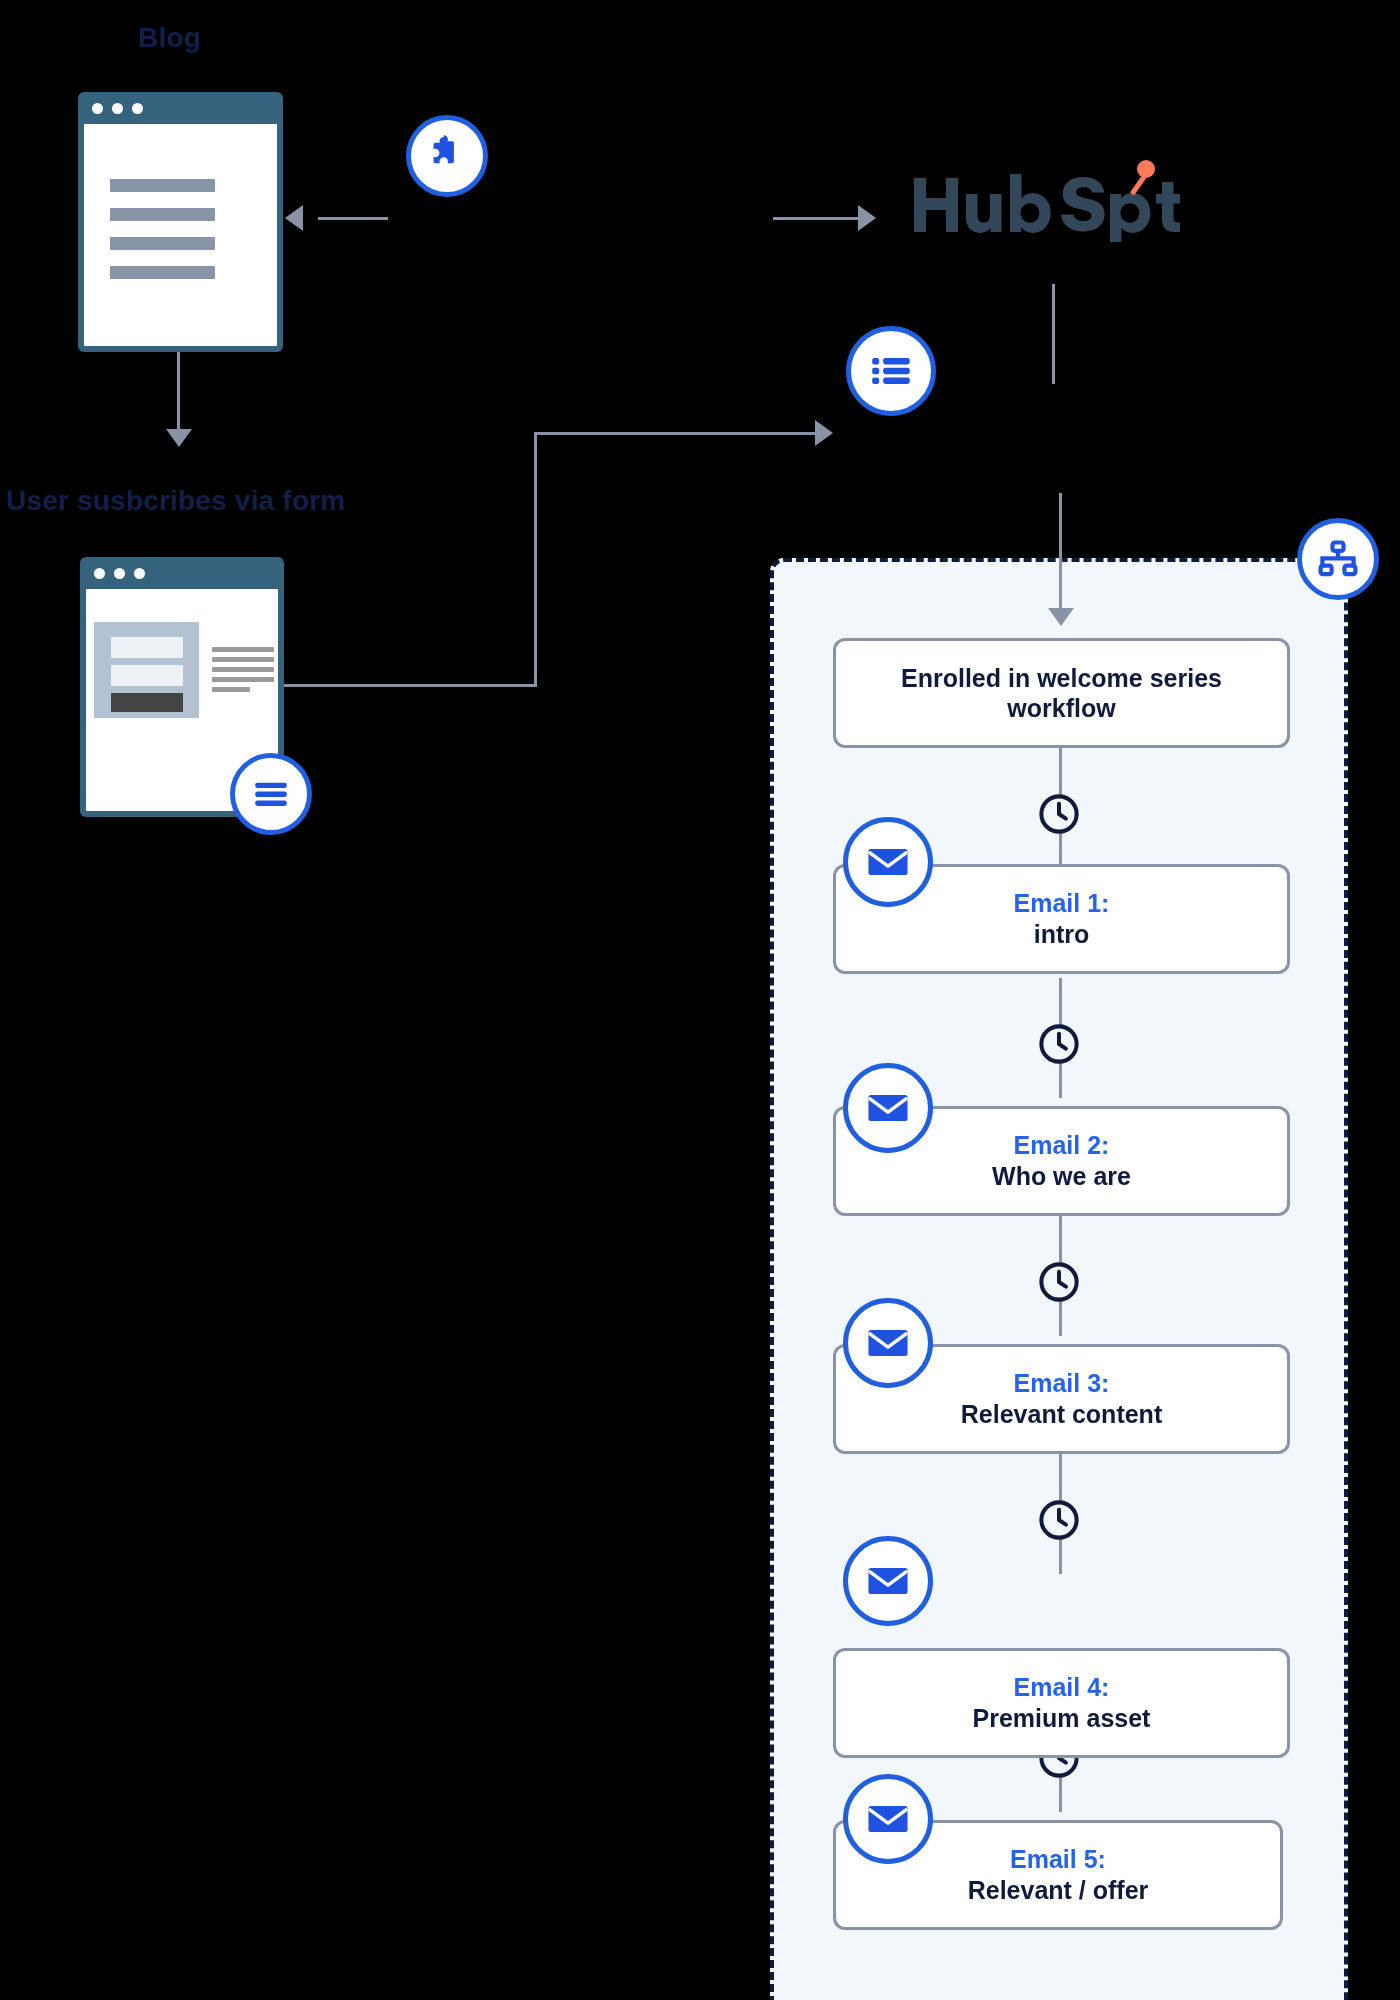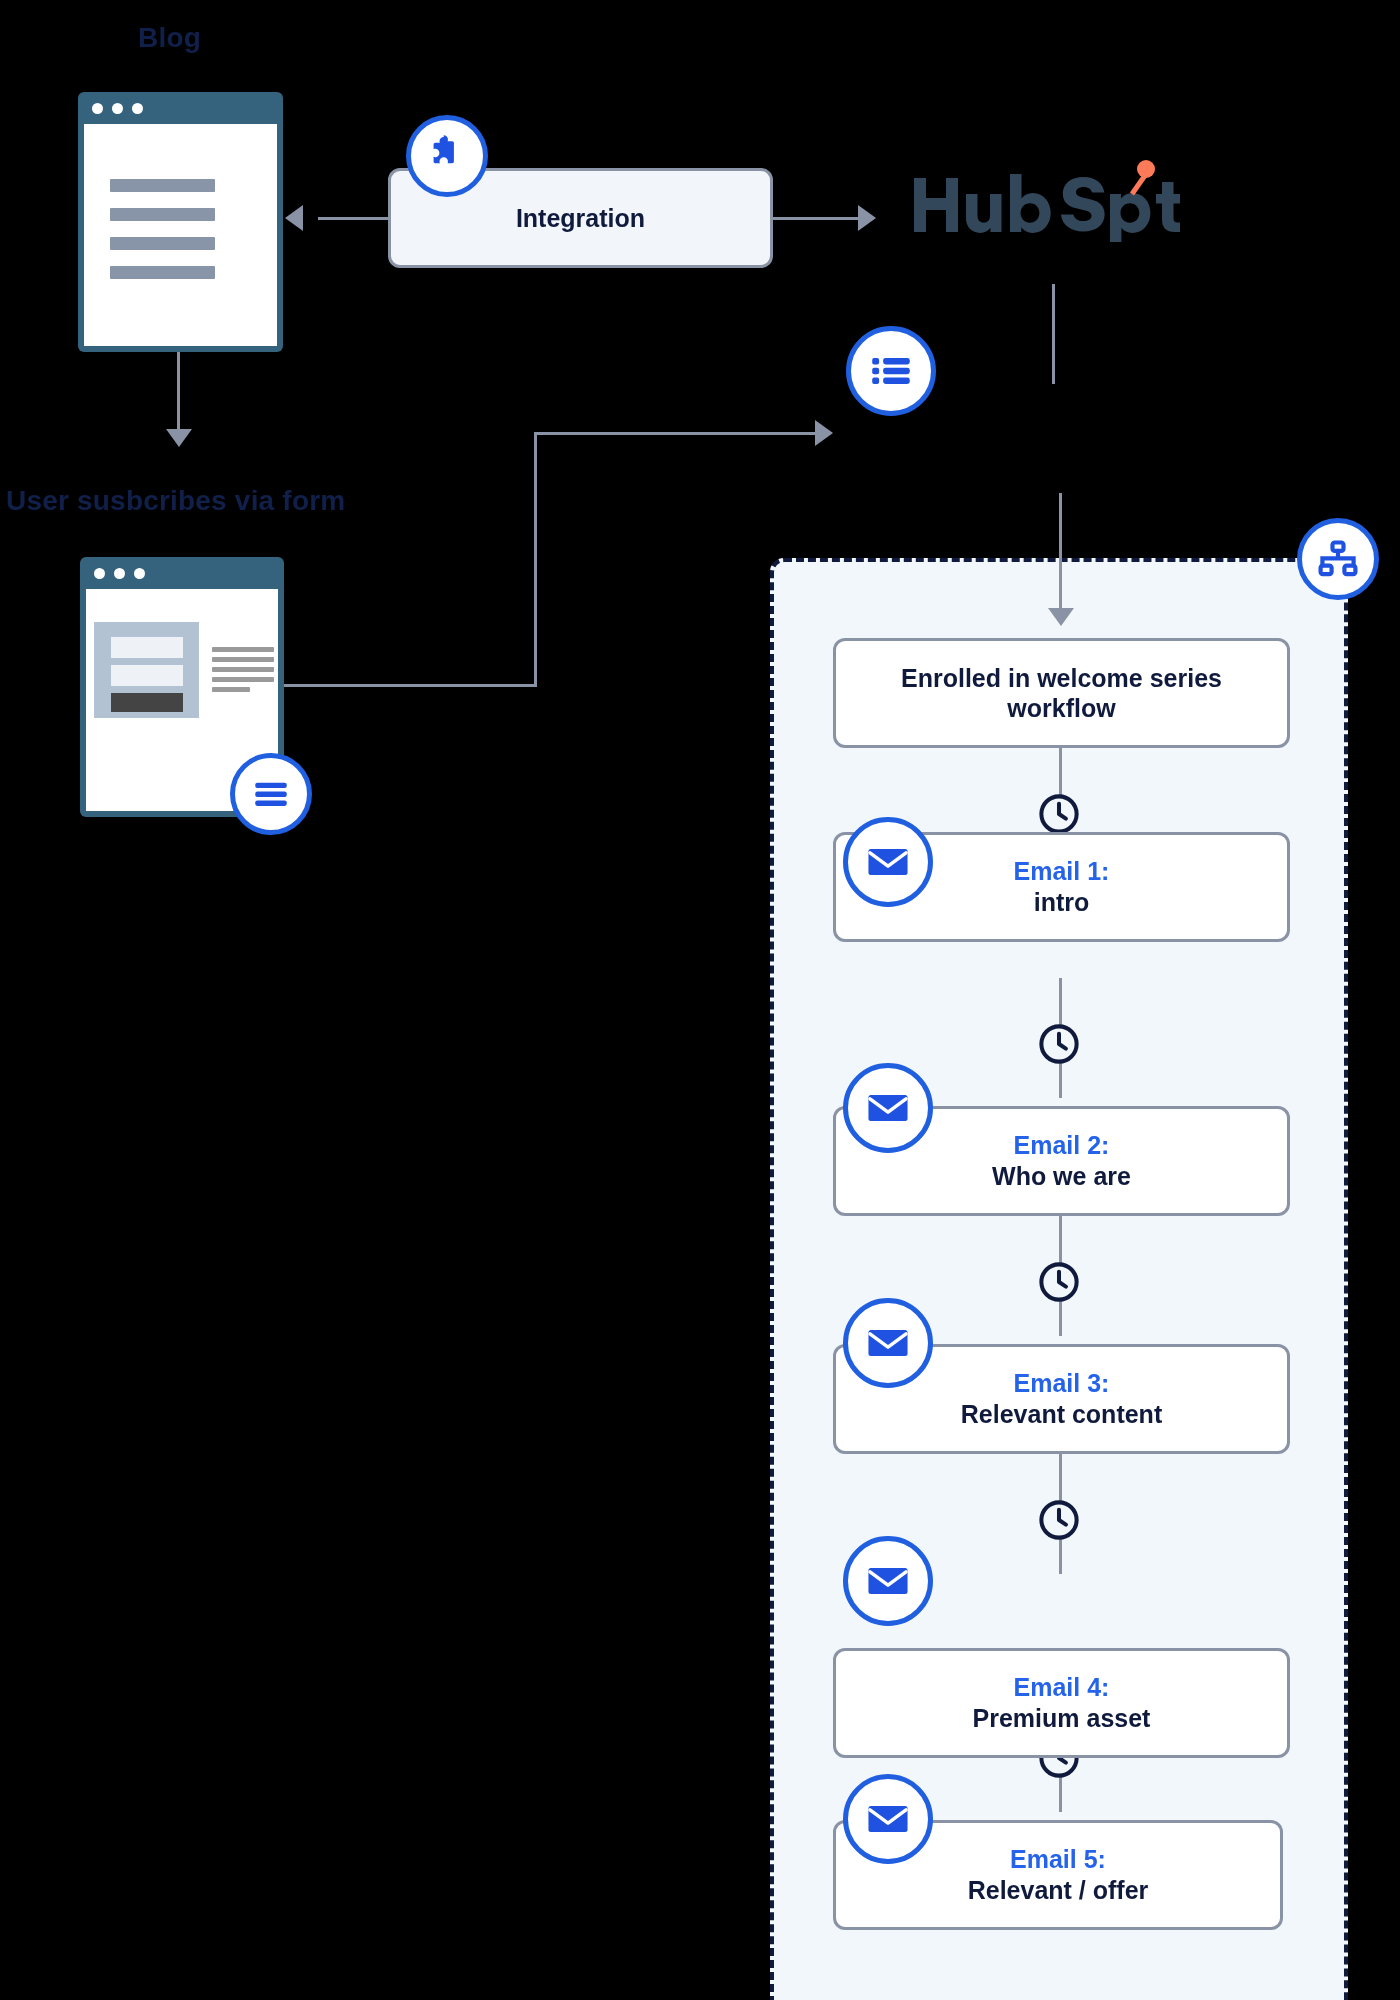--- a/index.html
+++ b/index.html
@@ -200,23 +200,20 @@
       <span class="dot"></span>
     </div>
     <div class="page">
       <div class="txt-line" style="left:26px; top:55px; width:105px;"></div>
       <div class="txt-line" style="left:26px; top:84px; width:105px;"></div>
       <div class="txt-line" style="left:26px; top:113px; width:105px;"></div>
       <div class="txt-line" style="left:26px; top:142px; width:105px;"></div>
     </div>
   </div>
 
-  <div class="node tint" style="left:388px; top:148px; width:385px; height:100px;">
-    <div class="node-label">Integration</div>
-  </div>
 
   <div class="badge" style="left:406px; top:95px; width:82px; height:82px;">
     <svg width="46" height="46" viewBox="0 0 24 24">
       <path fill="#1f52e0" d="M10.3 2.1c-1.2 0-2.2 1-2.2 2.2 0 .35.1.6.2.85H5.9c-.5 0-.9.4-.9.9v2.4c.25-.1.5-.2.85-.2 1.2 0 2.2 1 2.2 2.2s-1 2.2-2.2 2.2c-.35 0-.6-.1-.85-.2v2.4c0 .5.4.9.9.9h2.4c-.1-.25-.2-.5-.2-.85 0-1.2 1-2.2 2.2-2.2s2.2 1 2.2 2.2c0 .35-.1.6-.2.85h2.4c.5 0 .9-.4.9-.9V5.15c0-.5-.4-.9-.9-.9h-2.4c.1-.25.2-.5.2-.85 0-1.2-1-2.2-2.2-2.2z"></path>
       <path fill="#1f52e0" d="M17.4 8.05c-.35 0-.6.1-.85.2v7.2c0 .5-.4.9-.9.9h-.55c.1.25.2.5.2.85 0 1.2-1 2.2-2.2 2.2v.45c0 .5.4.9.9.9h7.1c.5 0 .9-.4.9-.9v-2.4c-.25.1-.5.2-.85.2-1.2 0-2.2-1-2.2-2.2s1-2.2 2.2-2.2c.35 0 .6.1.85.2v-2.4c0-.5-.4-.9-.9-.9h-2.4c.1-.25.2-.5.2-.85 0-1.2-1-2.25-2.2-2.25z" opacity="0"></path>
     </svg>
   </div>
 
   <div class="conn h" style="left:318px; top:197px; width:70px;"></div>
   <div class="arrowhead arrow-left" style="left:285px; top:185px;"></div>
@@ -320,21 +317,21 @@
   </div>
 
   <div class="conn v" style="left:1059px; top:728px; width:3px; height:120px;"></div>
   <div class="abs" style="left:1036px; top:771px; z-index:8;">
     <svg width="46" height="46" viewBox="0 0 24 24">
       <circle cx="12" cy="12" r="9.2" fill="#f2f7fb" stroke="#101a3d" stroke-width="2.1"></circle>
       <path d="M12 6.6V12l3.6 2.4" fill="none" stroke="#101a3d" stroke-width="2.1" stroke-linecap="round" stroke-linejoin="round"></path>
     </svg>
   </div>
 
-  <div class="node plain" style="left:833px; top:812px; width:457px; height:110px;">
+  <div class="node plain" style="left:833px; top:844px; width:457px; height:110px;">
     <div class="email-top">Email 1:</div>
     <div class="email-bottom">intro</div>
   </div>
   <div class="badge" style="left:843px; top:797px; width:90px; height:90px;">
     <svg width="46" height="46" viewBox="0 0 24 24">
       <path fill="#1f52e0" d="M3 5.2h18c.66 0 1.2.54 1.2 1.2v11.2c0 .66-.54 1.2-1.2 1.2H3c-.66 0-1.2-.54-1.2-1.2V6.4c0-.66.54-1.2 1.2-1.2z"></path>
       <path fill="#ffffff" d="M2.2 7.1 12 14.1l9.8-7V6.4c0-.66-.54-1.2-1.2-1.2H3.4c-.66 0-1.2.54-1.2 1.2z" opacity="0"></path>
       <path fill="none" stroke="#ffffff" stroke-width="1.8" stroke-linecap="round" stroke-linejoin="round" d="M2.6 7.2 12 14.2l9.4-7"></path>
     </svg>
   </div>

